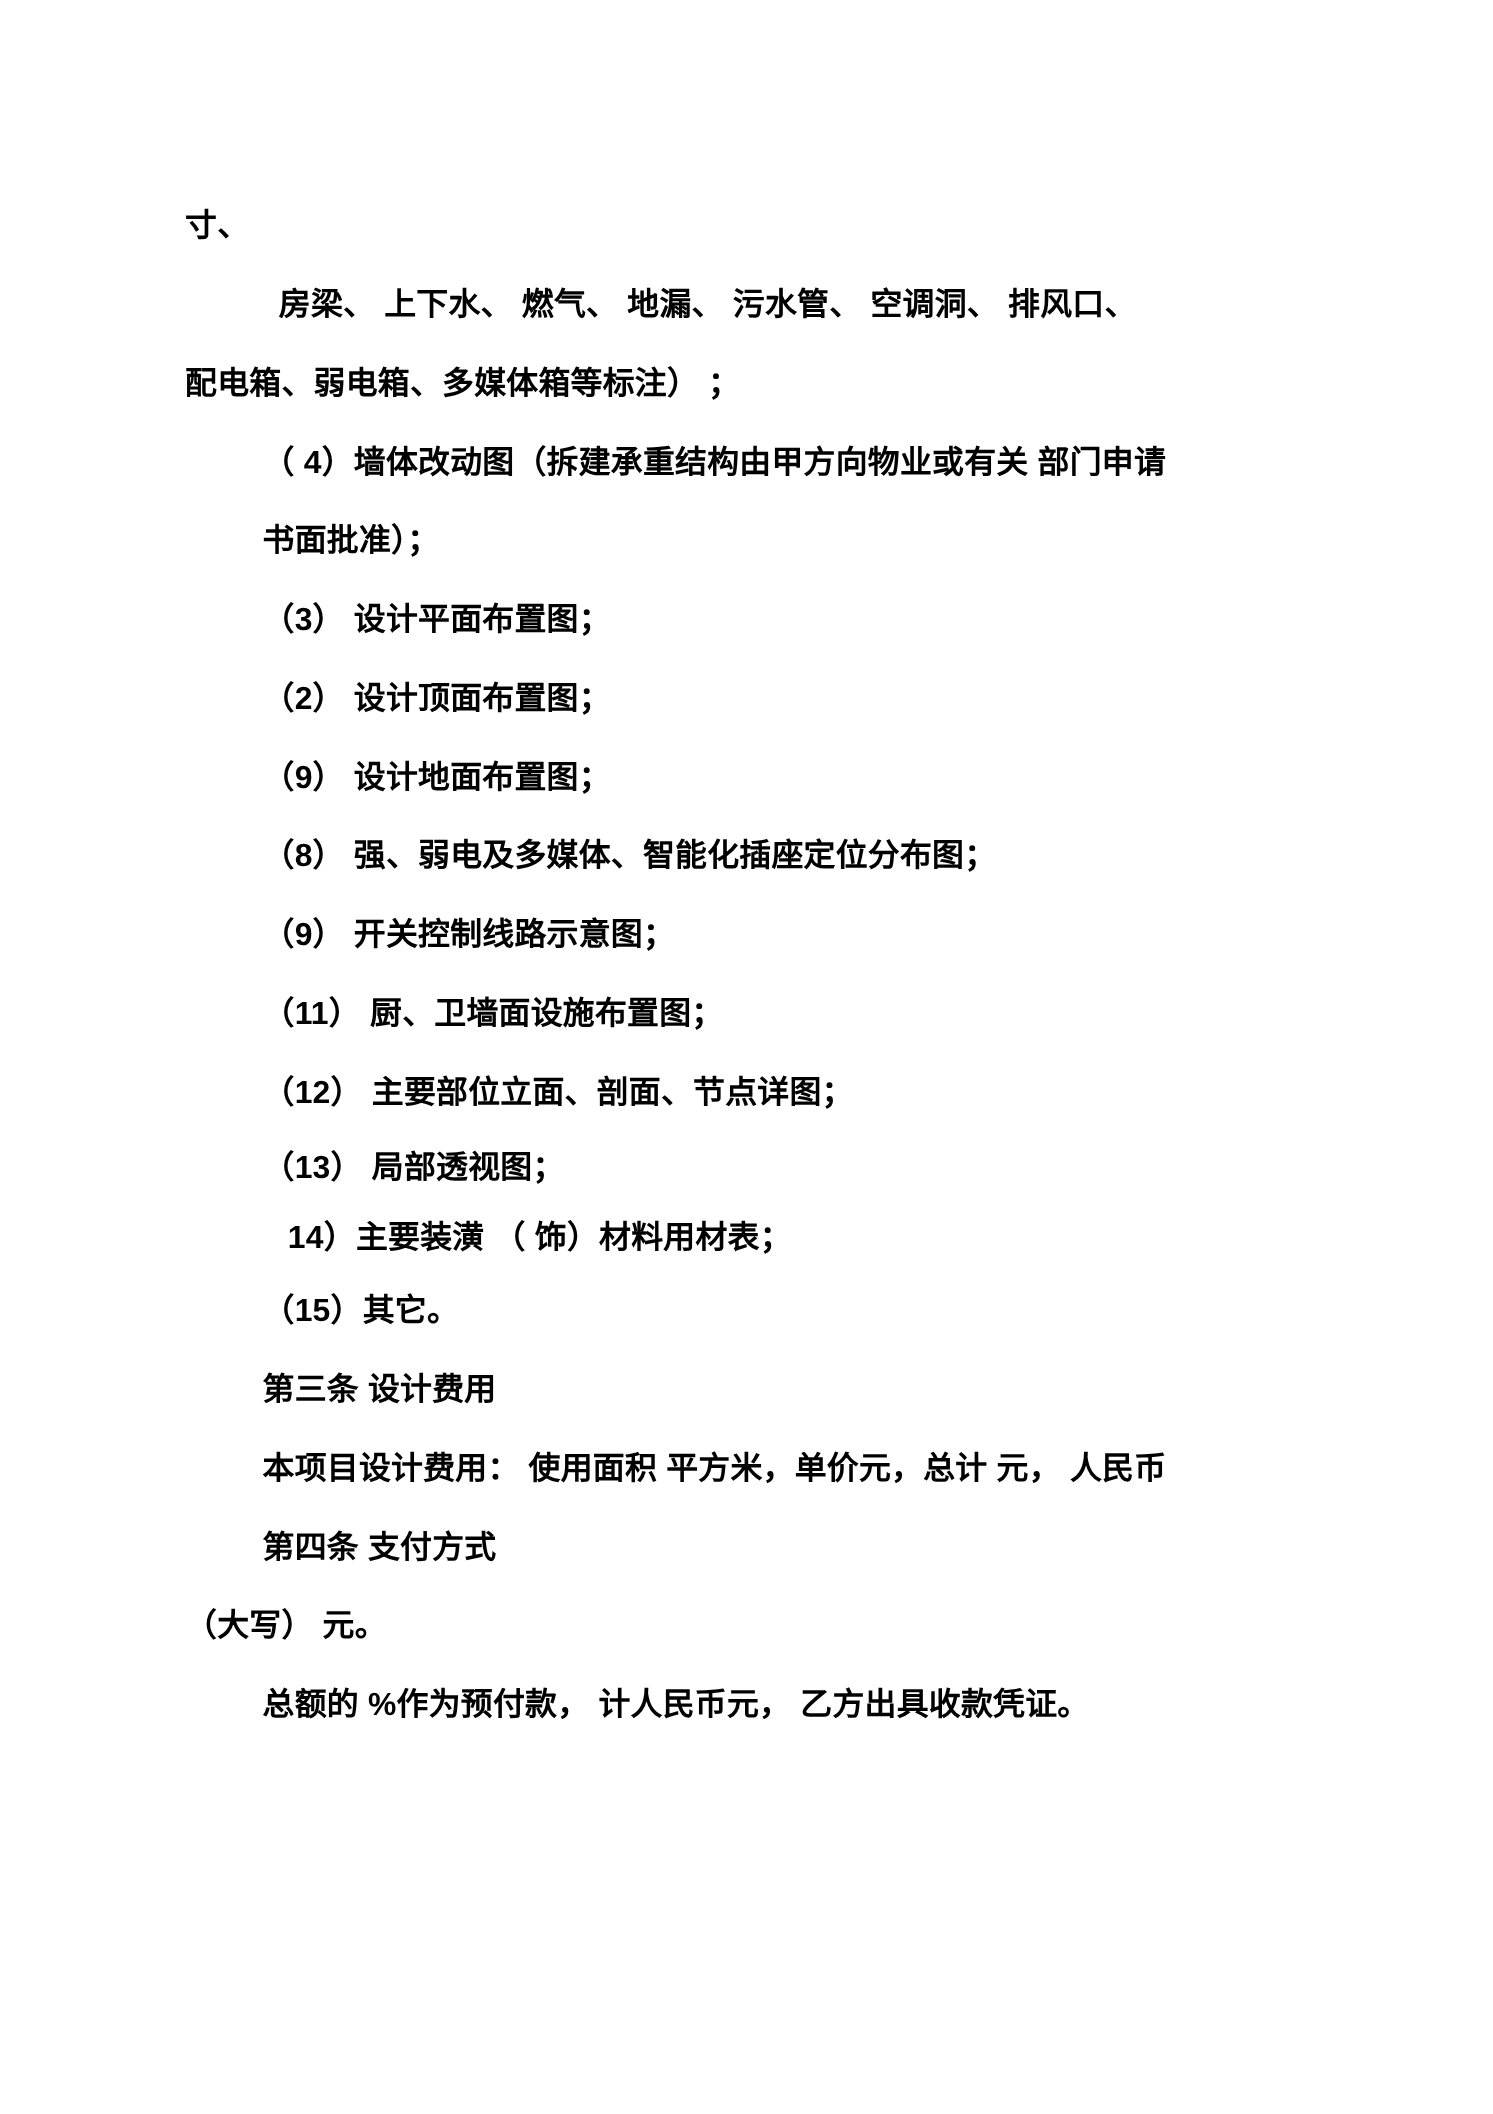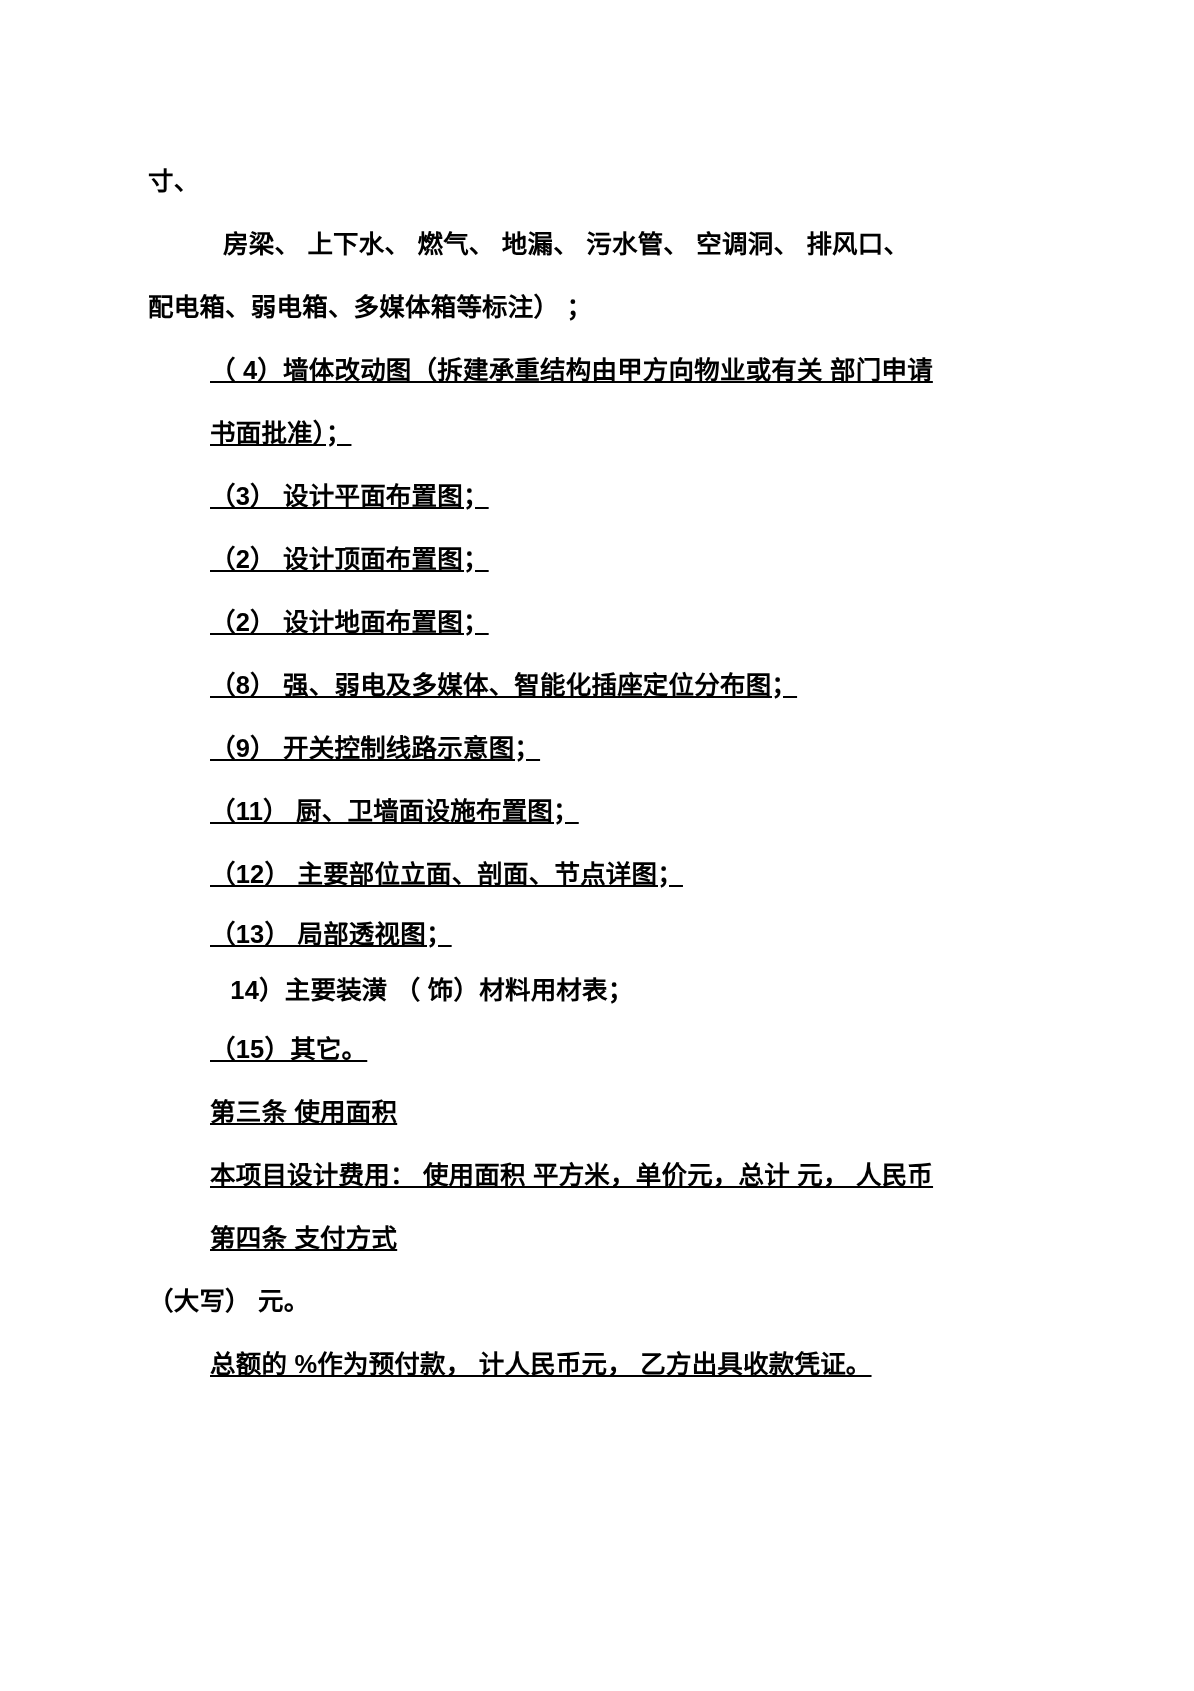--- a/index.html
+++ b/index.html
@@ -25,45 +25,45 @@
     font-size: 25.5px;
     line-height: 63px;
     letter-spacing: 0.2px;
     font-weight: 600;
   }
   .line {
     white-space: pre-wrap;
     margin: 0;
   }
   .indent-1 { text-indent: 0; }
-  .indent-2 { padding-left: 62px; text-decoration: underline; }
+  .indent-2 { padding-left: 62px; }
   .indent-3 { padding-left: 75px; }
   .tight { line-height: 56px; }
 </style>
 </head>
 <body>
 
 <div class="page">
   <div class="doc-body">
 
     <p class="line indent-1">寸、</p>
     <p class="line indent-3">房梁、 上下水、 燃气、 地漏、 污水管、 空调洞、 排风口、</p>
     <p class="line indent-1">配电箱、弱电箱、多媒体箱等标注） ；</p>
     <p class="line indent-2">（ 4）墙体改动图（拆建承重结构由甲方向物业或有关 部门申请</p>
     <p class="line indent-2">书面批准）；</p>
     <p class="line indent-2">（3） 设计平面布置图；</p>
     <p class="line indent-2">（2） 设计顶面布置图；</p>
-    <p class="line indent-2">（2） 设计地面布置图；</p>
+    <p class="line indent-2">（9） 设计地面布置图；</p>
     <p class="line indent-2">（8） 强、弱电及多媒体、智能化插座定位分布图；</p>
     <p class="line indent-2">（9） 开关控制线路示意图；</p>
     <p class="line indent-2">（11） 厨、卫墙面设施布置图；</p>
     <p class="line indent-2">（12） 主要部位立面、剖面、节点详图；</p>
     <p class="line indent-2 tight">（13） 局部透视图；</p>
     <p class="line indent-3 tight"> 14）主要装潢 （ 饰）材料用材表；</p>
     <p class="line indent-2">（15）其它。</p>
-    <p class="line indent-2">第三条 使用面积</p>
+    <p class="line indent-2">第三条 设计费用</p>
     <p class="line indent-2">本项目设计费用： 使用面积 平方米，单价元，总计 元， 人民币</p>
     <p class="line indent-2">第四条 支付方式</p>
     <p class="line indent-1">（大写） 元。</p>
     <p class="line indent-2">总额的 %作为预付款， 计人民币元， 乙方出具收款凭证。</p>
 
   </div>
 </div>
 
 </body></html>

